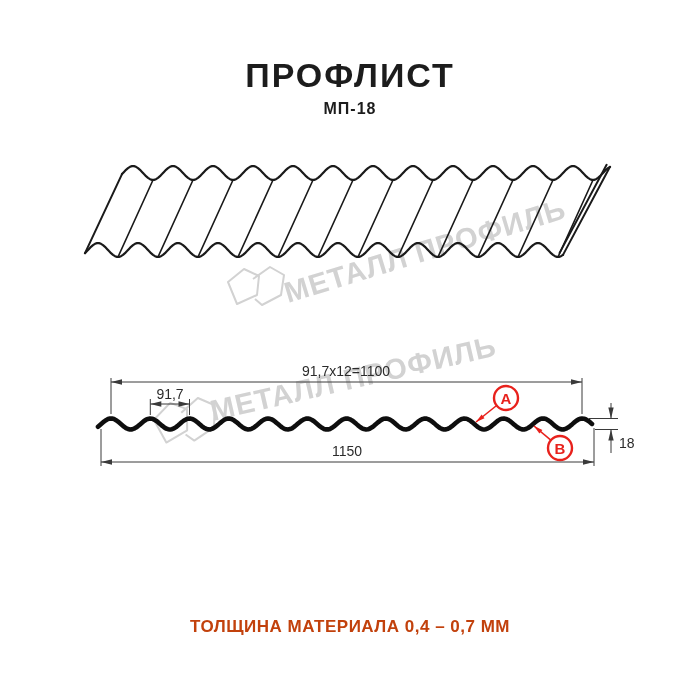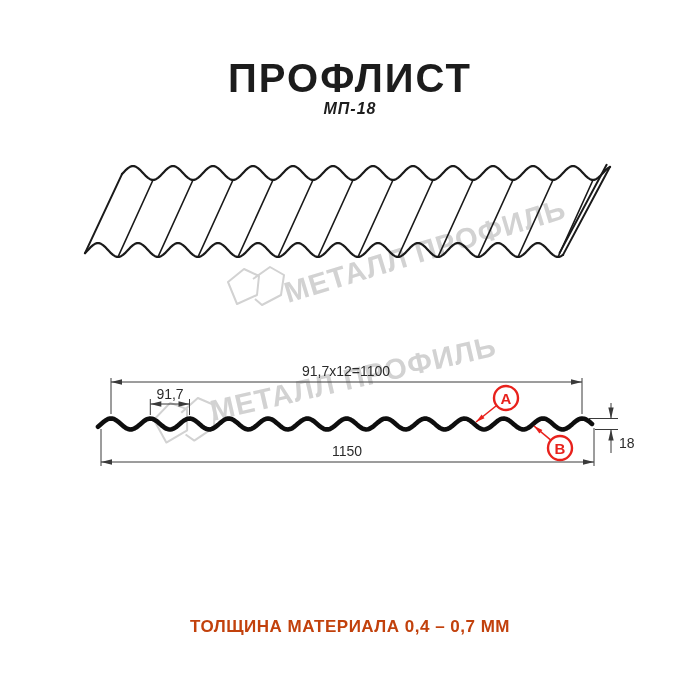--- a/index.html
+++ b/index.html
@@ -3,25 +3,25 @@
 <meta charset="utf-8">
 <style>
   html,body{margin:0;padding:0;}
   body{
     width:700px;height:700px;background:#ffffff;overflow:hidden;position:relative;
     font-family:"Liberation Sans", sans-serif;
   }
   .stage{position:absolute;inset:0;width:700px;height:700px;}
   .title{
     position:absolute;left:0;top:56px;width:700px;text-align:center;
-    font-size:40px;font-weight:800;letter-spacing:2px;color:#1c1c1c;
+    font-size:34px;font-weight:800;letter-spacing:2px;color:#1c1c1c;
   }
   .subtitle{
     position:absolute;left:0;top:100px;width:700px;text-align:center;
-    font-size:16px;font-weight:700;letter-spacing:1px;color:#1c1c1c;font-style:italic;
+    font-size:16px;font-weight:700;letter-spacing:1px;color:#1c1c1c;
   }
   .footer{
     position:absolute;left:0;top:617px;width:700px;text-align:center;
     font-size:17px;font-weight:700;letter-spacing:0.5px;color:#c2410c;
   }
   svg{position:absolute;left:0;top:0;}
   .dimtext{font-size:14px;fill:#2b2b2b;font-weight:400;}
   .marker-letter{font-size:15px;font-weight:700;}
 </style>
 </head>

